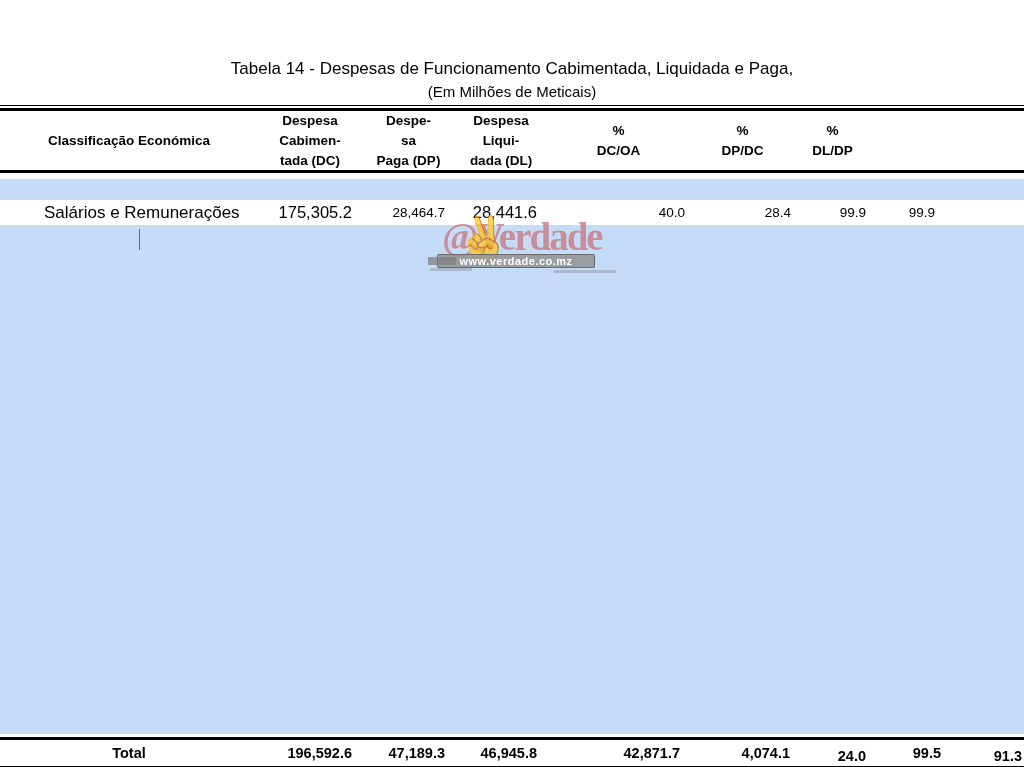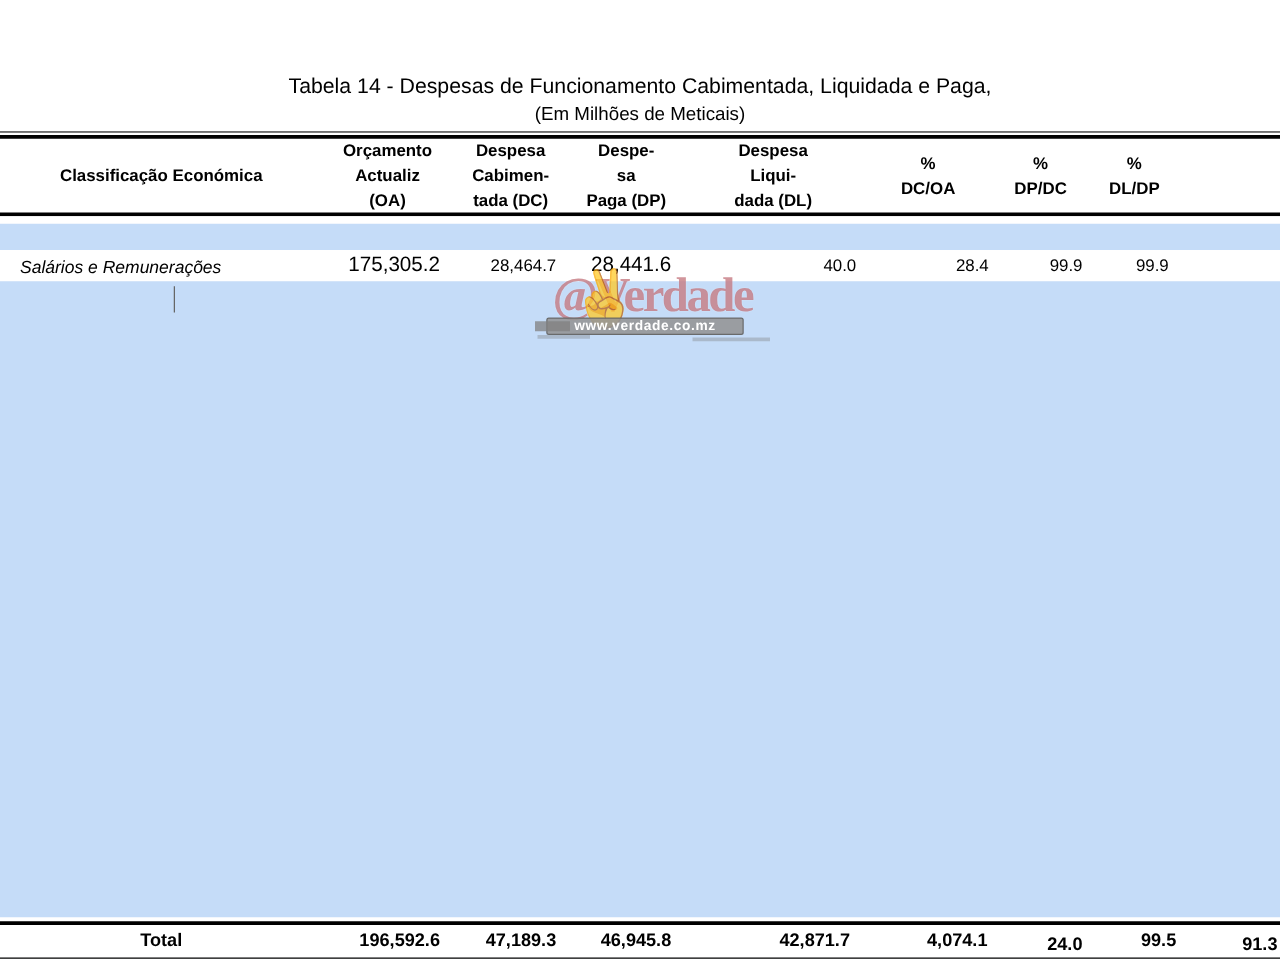--- a/index.html
+++ b/index.html
@@ -27,21 +27,21 @@
 
   .gap-white  { height:6px; background:#fff; }
   .row-blue   { height:21px; background:var(--blue); width:1032px; }
   .blue-fill  { height:509px; background:var(--blue); width:1032px; }
   .gap-white2 { height:3px; background:#fff; width:1032px; }
 
   .datarow  { height:25px; background:#fff; }
   .totalrow { height:26px; background:#fff; }
 
   .td { display:flex; align-items:center; font-size:13.5px; }
-  .td.label { justify-content:flex-start; padding-left:16px; font-size:14px;font-style:italic; }
+  .td.label { justify-content:flex-start; padding-left:44px; font-size:17px; }
   .td.num   { justify-content:flex-end; padding-right:10px; }
   .td.num.tight { padding-right:4px; }
   .td.num.mid   { padding-right:5px; }
   .td.big   { font-size:16.5px; }
   .totalrow .td { font-weight:bold; font-size:14.5px; }
   .totalrow .td.ctr { justify-content:center; padding-left:0; }
   .totalrow .td.low span { position:relative; top:3px; }
 
   
   .fonte { margin-top:2px; padding-left:4px; font-size:14.5px; }
@@ -78,25 +78,20 @@
     <div class="t-line">Tabela 14 - Despesas de Funcionamento Cabimentada, Liquidada e Paga,</div>
     <div class="t-sub">(Em Milhões de Meticais)</div>
   </div>
 
   <div class="tablewrap">
     <div class="rule-top"></div>
 
     <div class="grid header">
       <div class="th">
         <span>Classificação Económica</span>
-      </div>
-      <div class="th">
-        <span>Orçamento</span>
-        <span>Actualiz</span>
-        <span>(OA)</span>
       </div>
       <div class="th">
         <span>Despesa</span>
         <span>Cabimen-</span>
         <span>tada (DC)</span>
       </div>
       <div class="th">
         <span>Despe-</span>
         <span>sa</span>
         <span>Paga (DP)</span>

